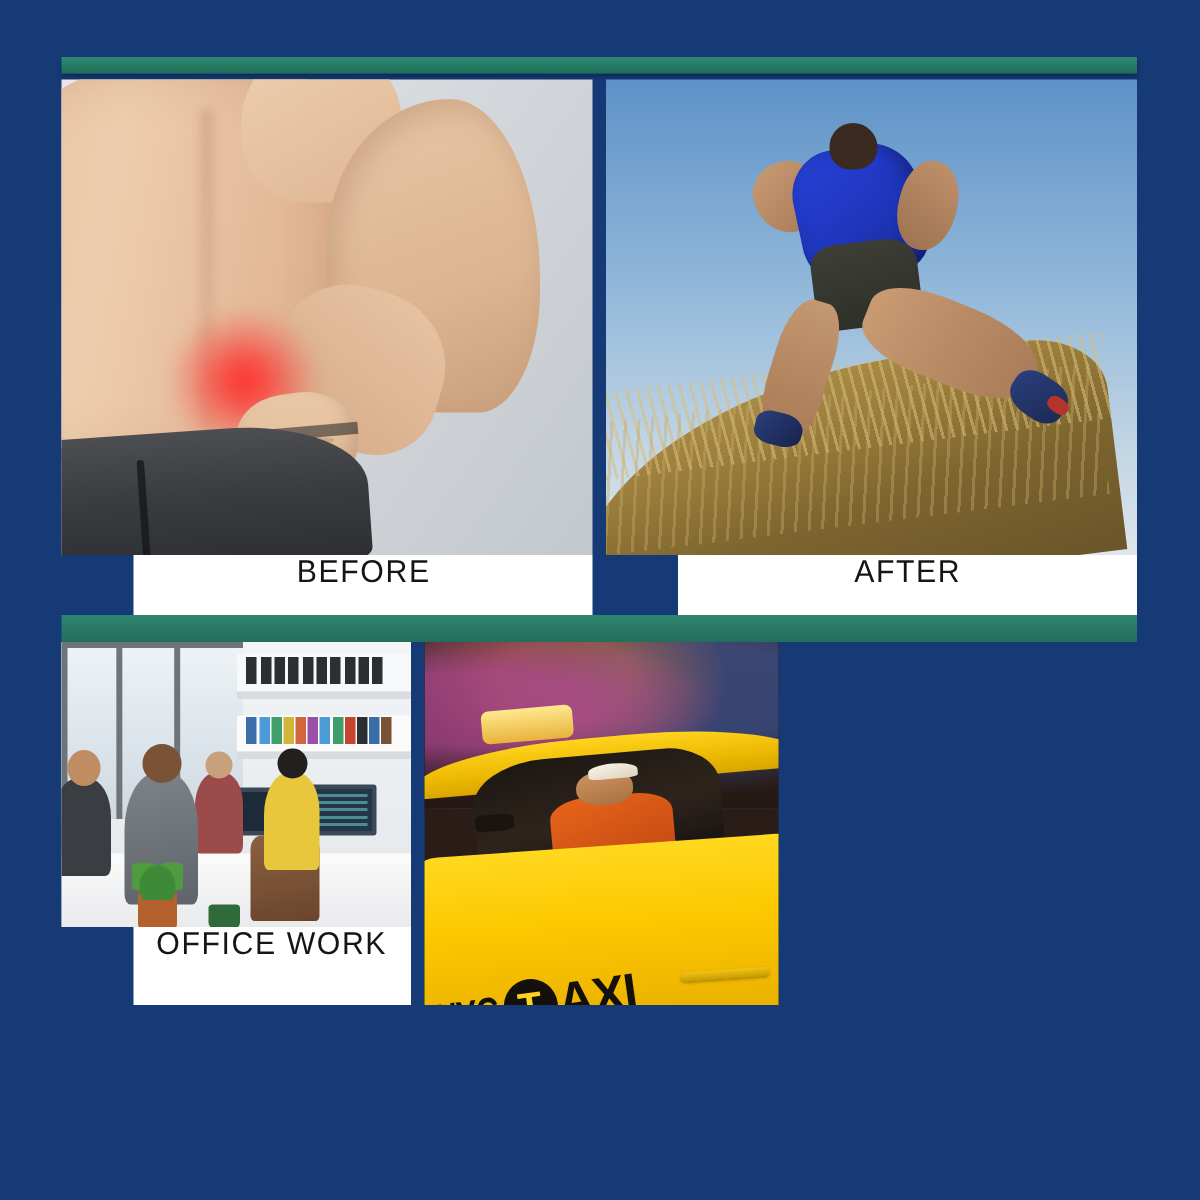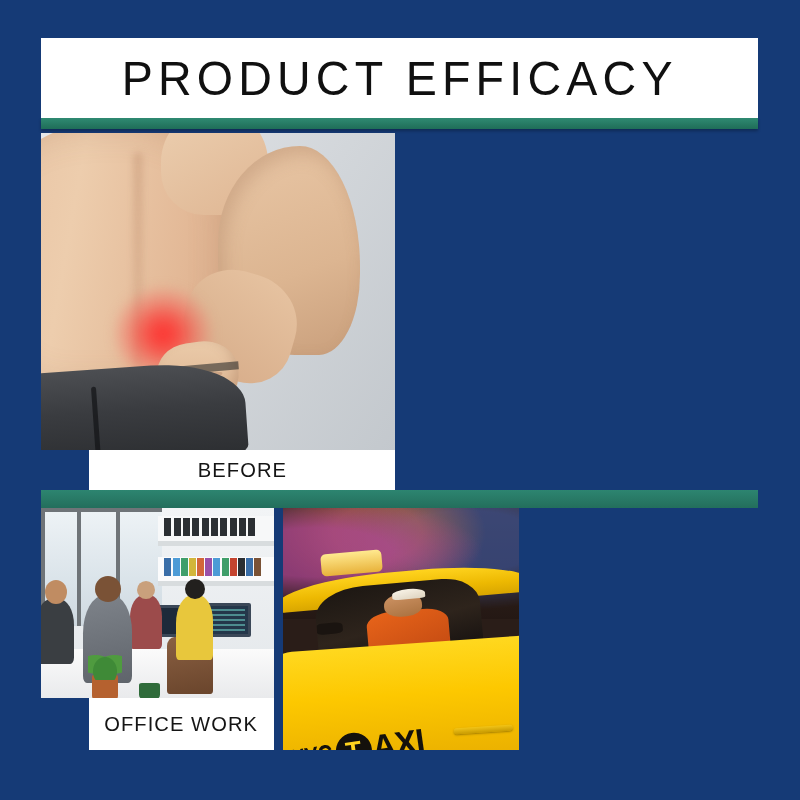--- a/index.html
+++ b/index.html
@@ -42,21 +42,21 @@
 
   
   .photo {
     position:relative;
     overflow:hidden;
     background:#cfd3d6;
   }
   .caption {
     background:#ffffff;
     display:flex; flex-direction:column;
-    align-items:center; justify-content:center;
+    align-items:center; justify-content:flex-start;
     color:#151515;
     margin-left:48px;
   }
   .caption span {
     font-size:21px;
     font-weight:400;
     letter-spacing:1.1px;
     line-height:1.18;
     white-space:nowrap;
     transform:scaleX(0.96);
@@ -547,23 +547,20 @@
     background:linear-gradient(180deg,#d9c8a8,#b39d76);
     transform:rotate(-10deg);
     border-radius:3px;
   }
 </style>
 </head>
 <body>
 
 <div class="poster">
 
-  <div class="title-banner">
-    <div class="title-text">PRODUCT EFFICACY</div>
-  </div>
   <div class="title-underbar"></div>
 
   <div class="row1">
 
     <div class="cell1">
       <div class="photo sc-back">
         <div class="torso"></div>
         <div class="spine"></div>
         <div class="shoulder"></div>
         <div class="arm"></div>
@@ -571,20 +568,37 @@
         <div class="pain"></div>
         <div class="hand"></div>
         <div class="belt"></div>
         <div class="jeans"></div>
       </div>
       <div class="caption">
         <span>BEFORE</span>
       </div>
     </div>
 
+    <div class="cell1">
+      <div class="photo sc-run">
+        <div class="hill"></div>
+        <div class="armL"></div>
+        <div class="torso"></div>
+        <div class="head"></div>
+        <div class="armR"></div>
+        <div class="shorts"></div>
+        <div class="legB"></div>
+        <div class="legF"></div>
+        <div class="shoeF"></div>
+        <div class="shoeB"></div>
+      </div>
+      <div class="caption">
+        <span>AFTER</span>
+      </div>
+    </div>
 
   </div>
 
   <div class="divider-teal"></div>
 
   <div class="row2">
 
     <div class="cell2 a">
       <div class="photo sc-off">
         <div class="win"></div>

